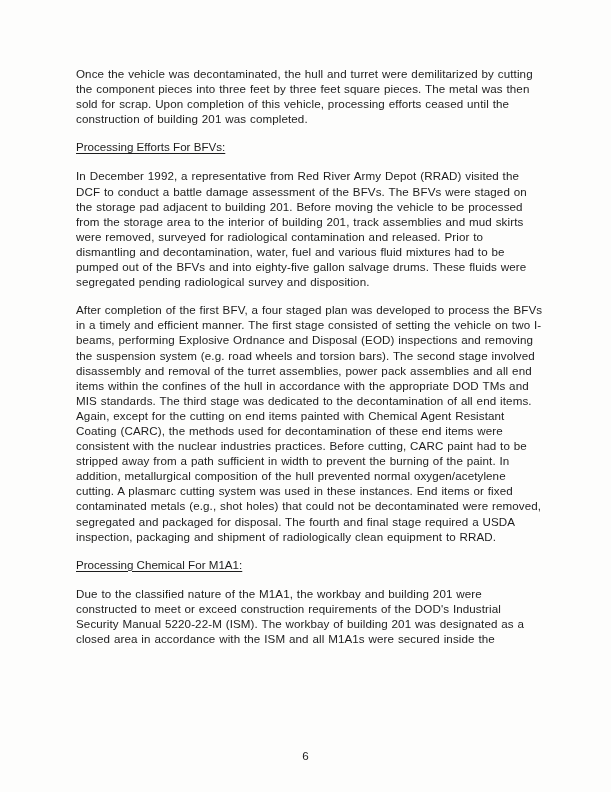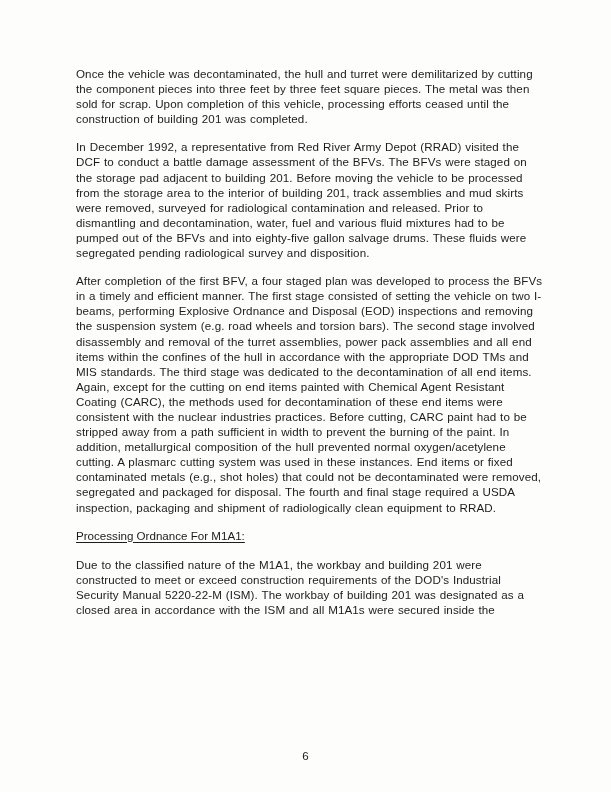--- a/index.html
+++ b/index.html
@@ -48,27 +48,28 @@
 </style>
 </head>
 <body>
 
 <div class="sheet">
 
   <div class="content">
 
     <p class="para">Once the vehicle was decontaminated, the hull and turret were demilitarized by cutting the component pieces into three feet by three feet square pieces. The metal was then sold for scrap. Upon completion of this vehicle, processing efforts ceased until the construction of building 201 was completed.</p>
 
+    <p class="heading">Processing Efforts For BFVs:</p>
 
     <p class="para">In December 1992, a representative from Red River Army Depot (RRAD) visited the DCF to conduct a battle damage assessment of the BFVs. The BFVs were staged on the storage pad adjacent to building 201. Before moving the vehicle to be processed from the storage area to the interior of building 201, track assemblies and mud skirts were removed, surveyed for radiological contamination and released. Prior to dismantling and decontamination,  water, fuel and various fluid mixtures had to be pumped out of the BFVs and into eighty-five gallon salvage drums. These fluids were segregated pending  radiological survey and disposition.</p>
 
     <p class="para">After completion of the first BFV,  a four staged plan was developed to process the BFVs in a timely and efficient manner. The first stage consisted of setting the vehicle on two I-beams, performing Explosive Ordnance and Disposal (EOD) inspections and removing the suspension system (e.g. road wheels and torsion bars). The second stage involved disassembly and removal of the turret assemblies, power pack assemblies and all end items within the confines of the hull in accordance with the appropriate DOD TMs and MIS standards. The third stage was dedicated to the decontamination of all end items. Again, except for the cutting on end items painted with Chemical Agent Resistant Coating (CARC), the methods used for decontamination of these end items were consistent with the nuclear industries practices. Before cutting, CARC paint had to be stripped away from a path sufficient in width to prevent the burning of the paint. In addition, metallurgical composition of the hull prevented normal oxygen/acetylene cutting. A plasmarc cutting system was used in these instances. End items or fixed contaminated metals (e.g., shot holes) that could not be decontaminated were removed, segregated and packaged for disposal. The fourth and final stage required a USDA inspection, packaging  and shipment of radiologically clean equipment to RRAD.</p>
 
 
-    <p class="heading">Processing Ordnance For M1A1:</p>
+    <p class="heading">Processing Chemical For M1A1:</p>
 
     <p class="para">Due to the classified nature of the M1A1, the workbay and building 201 were constructed to meet or exceed construction requirements of the DOD's Industrial Security Manual 5220-22-M (ISM). The workbay of building 201 was designated as a closed area in accordance with the ISM and all M1A1s were secured inside the</p>
 
   </div>
 
   <div class="page-number">6</div>
 
 </div>
 
 </body></html>

